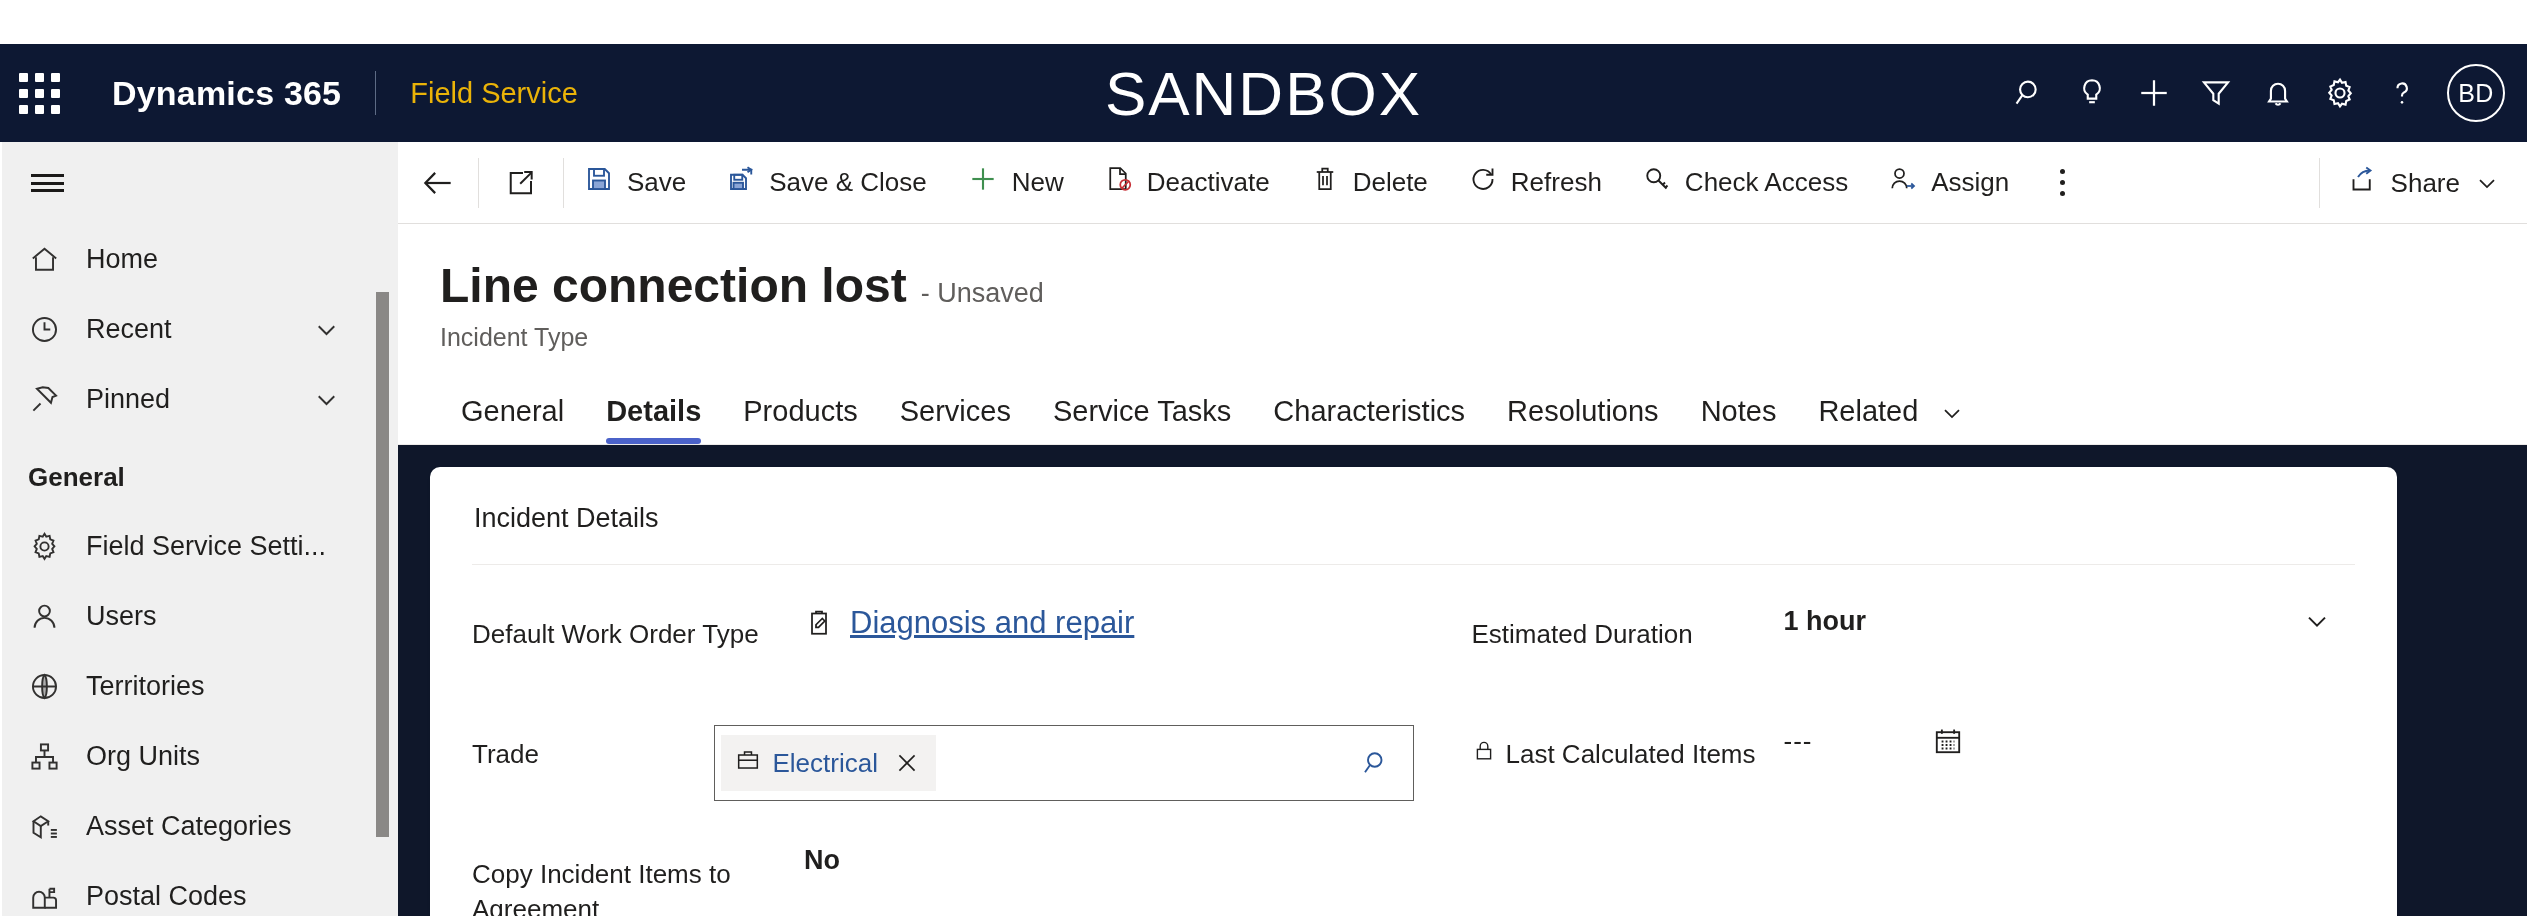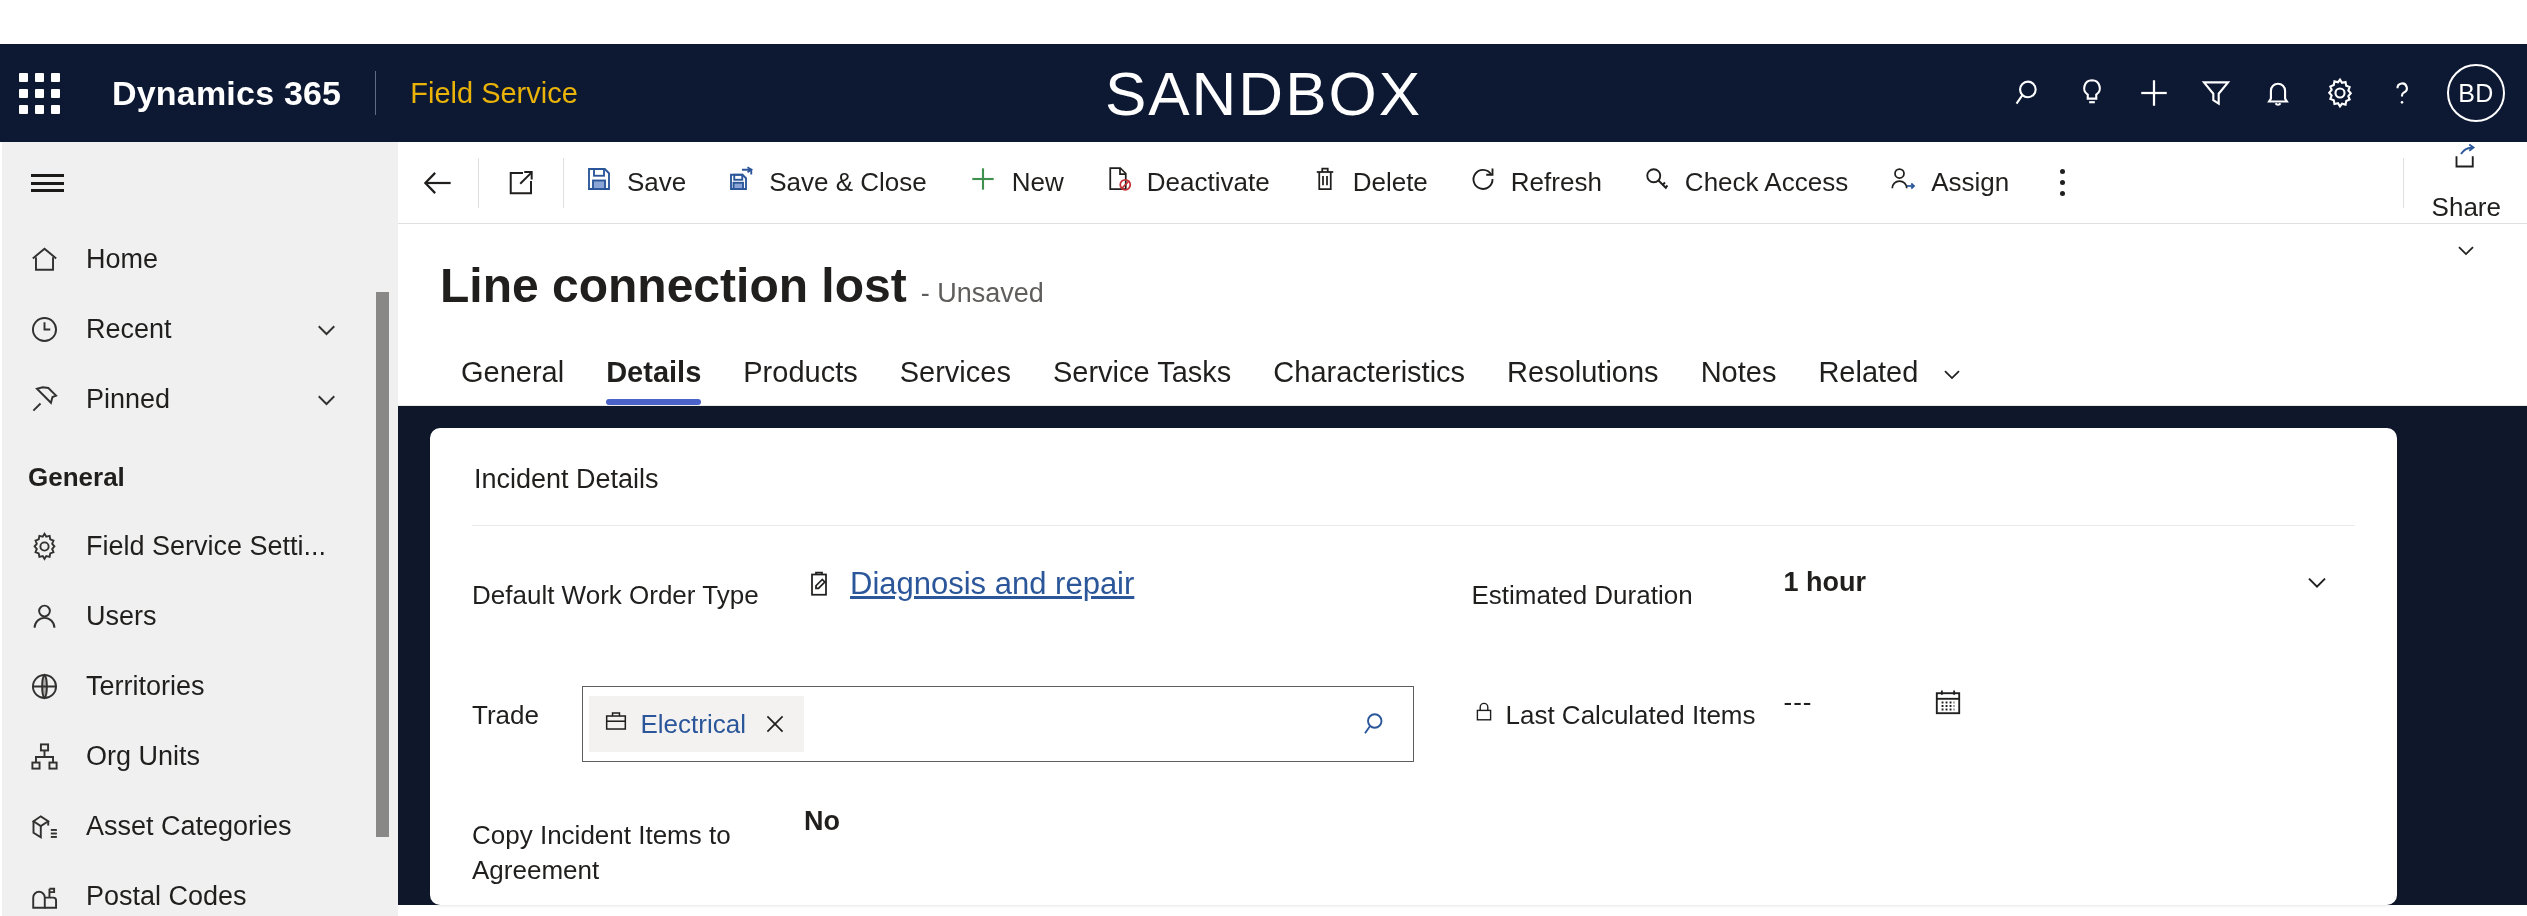--- a/index.html
+++ b/index.html
@@ -126,21 +126,21 @@
   }
   .f-label.narrow { width: 312px; }
   .f-value { flex: 1; display: flex; align-items: center; font-size: 26px; color: #201f1e; }
   .link-val { color: #2b579a; font-size: 31px; text-decoration: underline; }
   .link-ico { margin-right: 16px; display: flex; align-items: center; }
   .val-bold { font-weight: bold; font-size: 27px; }
   .dash { color: #201f1e; letter-spacing: 1px; }
 
   
   .lookup {
-    width: 832px; height: 76px; border: 1px solid #605e5c; background: #ffffff;
+    width: 700px; height: 76px; border: 1px solid #605e5c; background: #ffffff;
     display: flex; align-items: center; position: relative; cursor: text;
   }
   .chip {
     display: flex; align-items: center; height: 56px; background: #f3f2f1;
     padding: 0 12px 0 14px; margin-left: 6px; gap: 12px;
   }
   .chip-label { color: #2b579a; font-size: 26px; }
   .chip-x { width: 34px; display: flex; align-items: center; justify-content: center; cursor: pointer; }
   .lookup-search { position: absolute; right: 22px; display: flex; align-items: center; cursor: pointer; }
 
@@ -453,21 +453,21 @@
       </div>
 
       <div class="cmd-dots">
         <i></i>
           <i></i>
           <i></i>
       </div>
 
       <div class="cmd-right">
         <div class="cmd-div"></div>
-        <div class="cmd-btn" style="padding:0 26px 0 28px;flex-direction:column;">
+        <div class="cmd-btn" style="padding:0 26px 0 28px;">
           <span>
             <svg width="30" height="30" viewBox="0 0 24 24" fill="none" stroke="#2b579a" stroke-width="1.5">
               <path d="M4.4 11.4v8.2h13v-8.2" stroke="#201f1e"></path>
               <path d="M8 9.6C10.6 5.4 14 4.4 17.4 4.4"></path>
               <path d="M14.6 2l3.4 2.4-3.4 2.6"></path>
             </svg>
           </span>
           <span>Share</span>
           <span style="display:flex;align-items:center;">
             <svg width="28" height="28" viewBox="0 0 24 24" fill="none" stroke="#201f1e" stroke-width="1.5">
@@ -476,20 +476,21 @@
           </span>
         </div>
       </div>
     </div>
 
     <div class="rec-head">
       <div class="rec-title-row">
         <span class="rec-title">Line connection lost</span>
         <span class="rec-unsaved">- Unsaved</span>
       </div>
+      <div class="rec-sub">Incident Type</div>
     </div>
 
     <div class="tabs">
       <div class="tab">General</div>
       <div class="tab active">Details</div>
       <div class="tab">Products</div>
       <div class="tab">Services</div>
       <div class="tab">Service Tasks</div>
       <div class="tab">Characteristics</div>
       <div class="tab">Resolutions</div>

